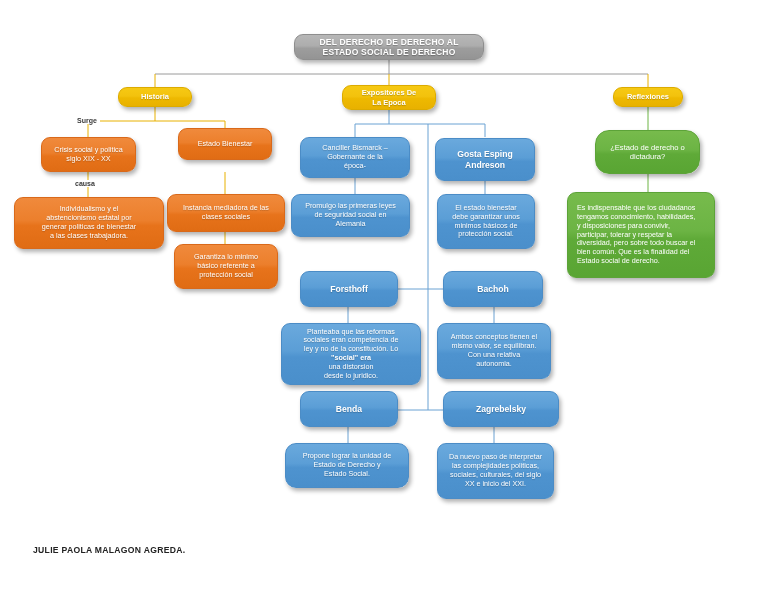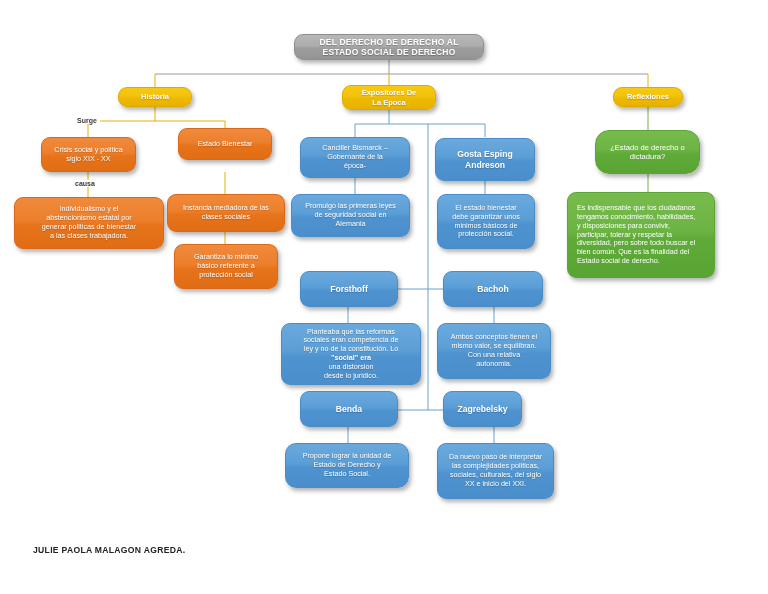--- a/index.html
+++ b/index.html
@@ -210,21 +210,21 @@
 
   <div class="node blue title" style="left:300px;top:391px;width:98px;height:36px;">
     <span>Benda</span>
   </div>
   <div class="node blue" style="left:285px;top:443px;width:124px;height:45px;border-radius:11px;">
     <span>Propone lograr la unidad de
 Estado de Derecho y
 Estado Social.</span>
   </div>
 
-  <div class="node blue title" style="left:443px;top:391px;width:79px;height:36px;">
+  <div class="node blue title" style="left:443px;top:391px;width:116px;height:36px;">
     <span>Zagrebelsky</span>
   </div>
   <div class="node blue" style="left:437px;top:443px;width:117px;height:56px;">
     <span>Da nuevo paso de interpretar
 las complejidades politicas,
 sociales, culturales, del siglo
 XX e inicio del XXI.</span>
   </div>
 
   <div class="node yellow" style="left:613px;top:87px;width:70px;height:20px;">

